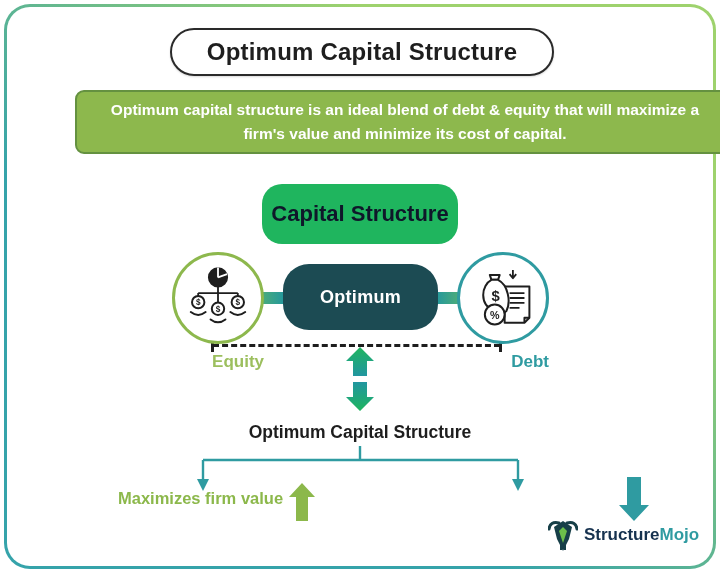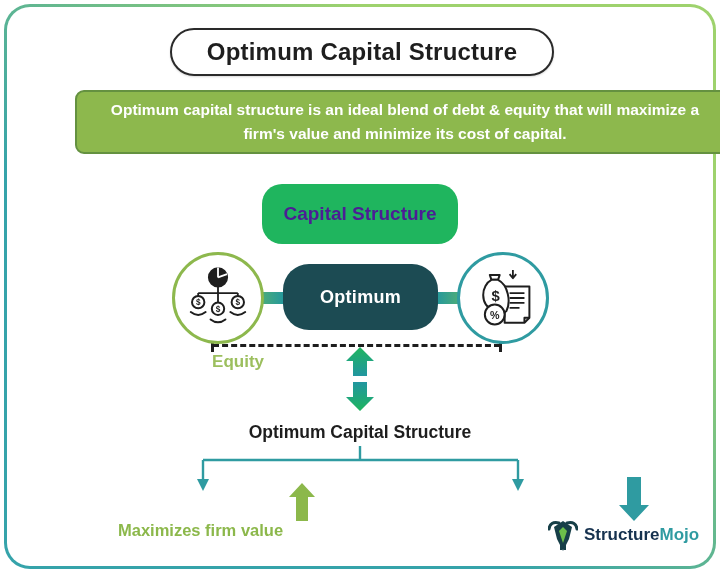--- a/index.html
+++ b/index.html
@@ -16,21 +16,21 @@
               box-shadow:0 1px 2px rgba(0,0,0,.15);}
   .title-pill span{font-size:24px;font-weight:800;color:var(--text-dark,#1e1e1e);letter-spacing:.2px;white-space:nowrap;}
 
   .desc-box{position:absolute;left:75px;top:90px;width:660px;height:64px;background:var(--desc-bg,#8db84d);
             border:2px solid var(--desc-border,#649140);border-radius:9px;display:flex;align-items:center;justify-content:center;
             padding:0 18px;box-sizing:border-box;}
   .desc-box span{color:#ffffff;font-weight:700;font-size:15.5px;line-height:1.55;text-align:center;}
 
   .node-cap{position:absolute;left:262px;top:184px;width:196px;height:60px;background:var(--node-green,#1fb55e);
             border-radius:20px;display:flex;align-items:center;justify-content:center;}
-  .node-cap span{color:#4c1d95;font-weight:700;font-size:19px;}
+  .node-cap span{color:#0f172a;font-weight:700;font-size:22px;}
 
   .node-opt{position:absolute;left:283px;top:264px;width:155px;height:66px;background:var(--node-dark,#1c4b53);
             border-radius:26px;display:flex;align-items:center;justify-content:center;z-index:3;}
   .node-opt span{color:#fff;font-weight:700;font-size:18px;letter-spacing:.3px;}
 
   .harrow{position:absolute;top:283px;width:50px;height:30px;z-index:2;}
   .harrow.left{left:236px;} .harrow.right{left:434px;}
 
   .circle{position:absolute;top:252px;width:92px;height:92px;border-radius:50%;background:#fff;box-sizing:border-box;
           display:flex;align-items:center;justify-content:center;z-index:2;}
@@ -45,21 +45,21 @@
   .side-label.equity{left:172px;color:var(--equity-color,#9cbf5e);}
   .side-label.debt{left:457px;color:var(--debt-color,#2f9ba1);}
 
   .dbl-arrow{position:absolute;left:343px;top:347px;width:34px;height:64px;z-index:4;}
 
   .optimum-heading{position:absolute;left:0;top:422px;width:720px;text-align:center;
                    font-weight:800;font-size:17.5px;color:var(--text-dark,#1e1e1e);}
 
   .bracket{position:absolute;left:195px;top:446px;width:335px;height:48px;}
 
-  .outcome{position:absolute;font-weight:800;font-size:16.5px;white-space:nowrap;margin-top:32px;}
+  .outcome{position:absolute;font-weight:800;font-size:16.5px;white-space:nowrap;}
   .outcome.left{left:118px;top:489px;color:var(--outcome-green,#8cb84b);}
   .outcome.right{left:422px;top:486px;color:var(--debt-color,#2f9ba1);}
   .block-up{position:absolute;left:289px;top:483px;width:26px;height:38px;}
   .block-down{position:absolute;left:619px;top:477px;width:30px;height:44px;}
 
   .logo{position:absolute;left:548px;top:518px;display:flex;align-items:center;gap:6px;}
   .logo-text{font-size:17px;font-weight:800;white-space:nowrap;}
   .logo-text .ws{color:var(--logo-navy,#16324f);}
   .logo-text .mojo{color:var(--debt-color,#2f9ba1);}
 
@@ -145,20 +145,21 @@
       <g fill="#1e1e1e" font-family="'Liberation Sans',sans-serif" font-weight="bold" text-anchor="middle">
         <text x="31" y="44" font-size="18">$</text>
         <text x="30" y="65" font-size="13">%</text>
       </g>
     </svg>
   </div>
 
   <div class="dash-line"></div>
 
   <div class="side-label equity">Equity</div>
+  <div class="side-label debt">Debt</div>
 
   <svg class="dbl-arrow icon-svg" viewBox="0 0 34 64">
     <defs>
       <linearGradient id="gU" x1="0" y1="0" x2="0" y2="1">
         <stop offset="0" style="stop-color:var(--node-green,#2fbf63)"></stop>
         <stop offset="1" style="stop-color:var(--arrow-teal,#2196a0)"></stop>
       </linearGradient>
       <linearGradient id="gD" x1="0" y1="0" x2="0" y2="1">
         <stop offset="0" style="stop-color:var(--arrow-teal,#2196a0)"></stop>
         <stop offset="1" style="stop-color:var(--node-green,#2fbf63)"></stop>

